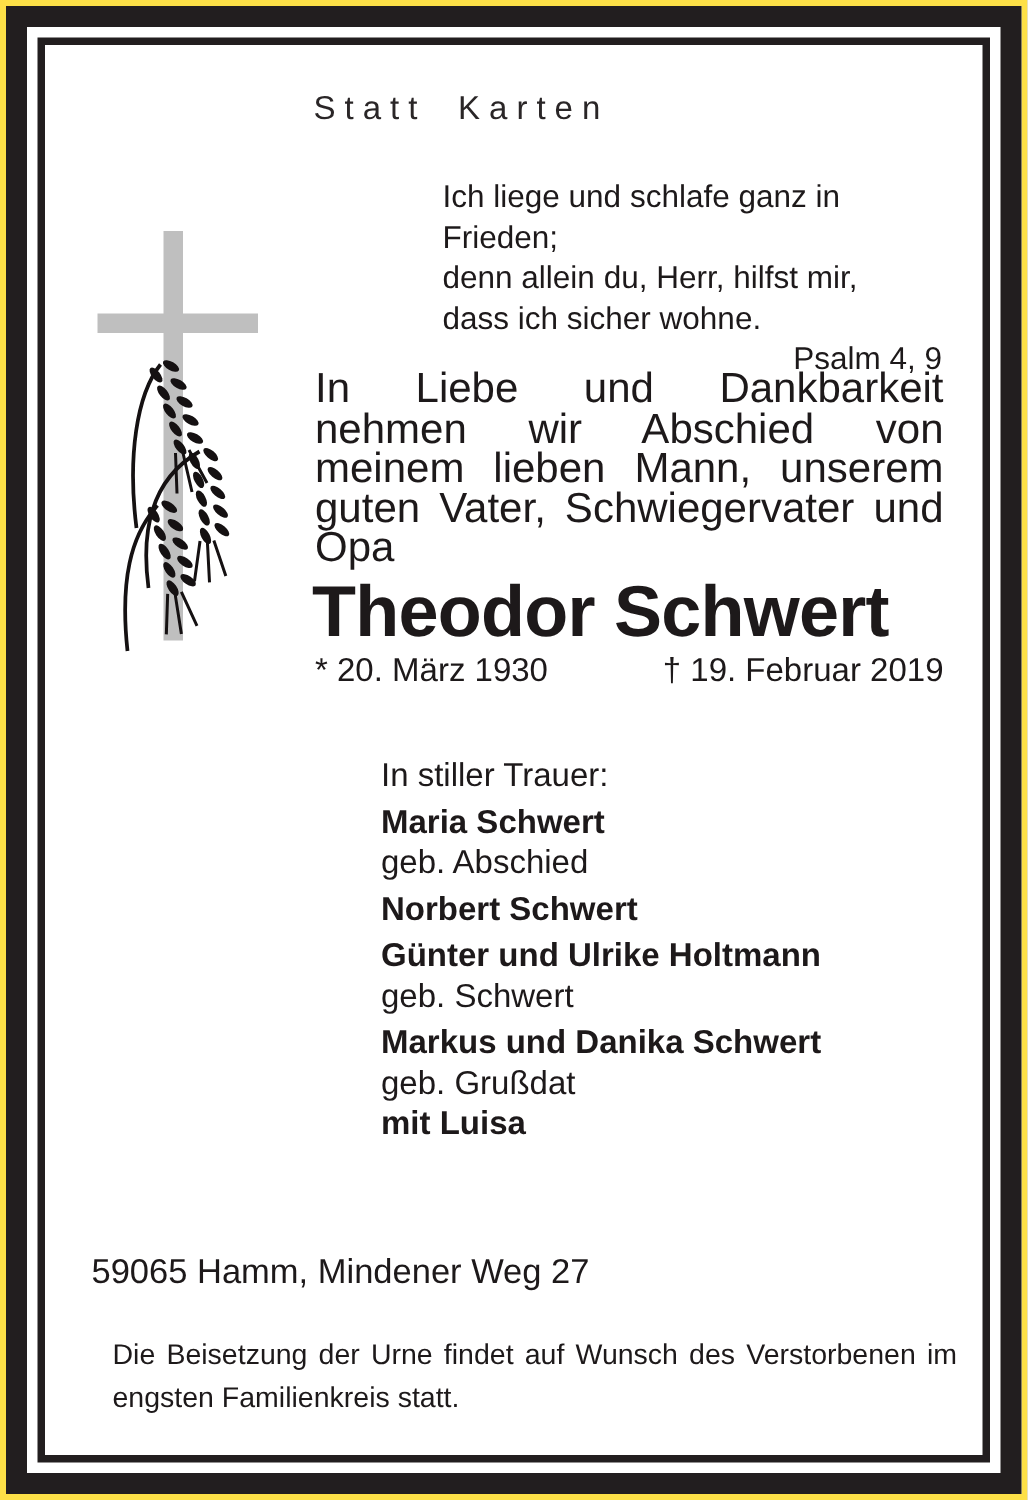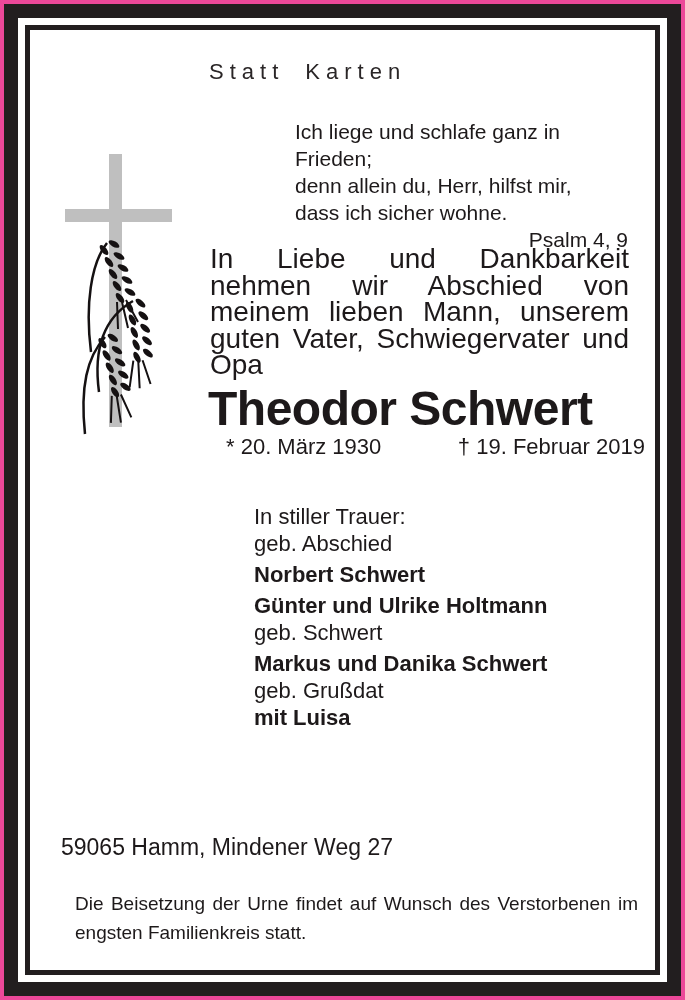--- a/index.html
+++ b/index.html
@@ -1,33 +1,33 @@
 <!DOCTYPE html>
 <html><head>
 <meta charset="utf-8">
 <style>
   html,body{margin:0;padding:0;background:#d8d8d8;}
   .page{
-    position:relative;width:685px;height:1000px;background:#ec4899;
+    position:relative;width:685px;height:1000px;background:#fde047;
     font-family:"Liberation Sans","DejaVu Sans",sans-serif;
     color:#1d191a;overflow:hidden;
   }
   .frame-outer{position:absolute;inset:4px;border:14px solid #221e1f;background:#ffffff;}
   .frame-inner{position:absolute;inset:25px;border:5px solid #221e1f;}
   .abs{position:absolute;}
   .statt-karten{left:209px;top:59px;font-size:22px;letter-spacing:6px;word-spacing:9px;color:#2a2627;}
   .psalm{left:295px;top:118px;width:333px;font-size:21px;line-height:27px;}
   .psalm-source{text-align:right;}
   .illustration{left:55px;top:147px;width:140px;height:295px;}
   .intro{left:210px;top:246px;width:419px;font-size:28px;line-height:26.5px;
          text-align:justify;text-justify:inter-word;}
   .intro::after{content:"";display:inline-block;width:100%;}
   .deceased-name{left:208px;top:381px;width:430px;font-size:48px;font-weight:bold;
                  letter-spacing:-0.5px;white-space:nowrap;}
-  .dates{left:226px;top:434px;width:419px;font-size:22px;display:flex;justify-content:space-between;}
+  .dates{left:210px;top:434px;width:419px;font-size:22px;display:flex;justify-content:space-between;}
   .mourning{left:210px;top:503px;font-size:22px;line-height:27px;margin-left:44px;}
   .mourning .bold{font-weight:bold;}
   .mourning .gap{margin-top:4px;}
   .address{left:61px;top:834px;font-size:23px;}
   .closing{left:75px;top:889px;width:563px;font-size:19px;line-height:29px;
            text-align:justify;text-justify:inter-word;}
 </style>
 </head>
 <body>
 
@@ -76,20 +76,21 @@
 
   <div class="abs deceased-name">Theodor Schwert</div>
 
   <div class="abs dates">
     <span>* 20. März 1930</span>
     <span>† 19. Februar 2019</span>
   </div>
 
   <div class="abs mourning">
     <div>In stiller Trauer:</div>
+    <div class="bold gap">Maria Schwert</div>
     <div>geb. Abschied</div>
     <div class="bold gap">Norbert Schwert</div>
     <div class="bold gap">Günter und Ulrike Holtmann</div>
     <div>geb. Schwert</div>
     <div class="bold gap">Markus und Danika Schwert</div>
     <div>geb. Grußdat</div>
     <div class="bold">mit Luisa</div>
   </div>
 
   <div class="abs address">59065 Hamm, Mindener Weg 27</div>

